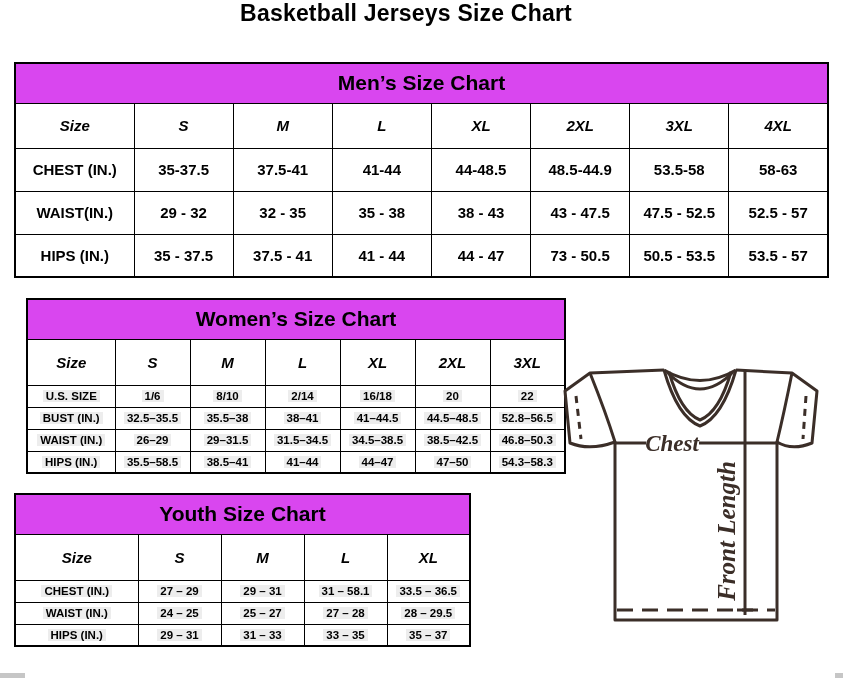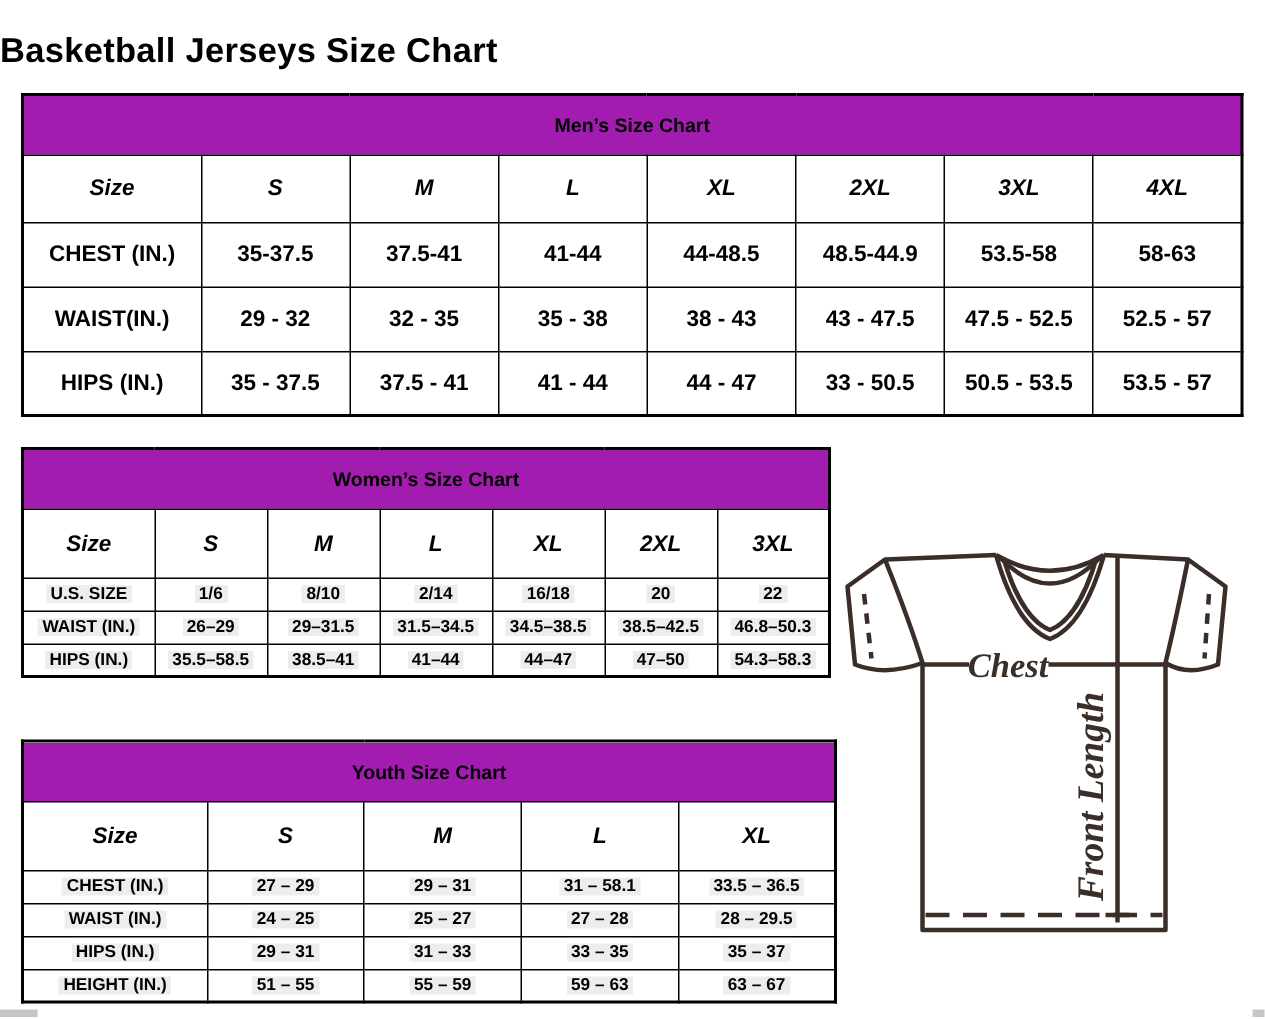--- a/index.html
+++ b/index.html
@@ -1,46 +1,46 @@
 <!DOCTYPE html>
 <html><head>
 <meta charset="utf-8">
 <style>
   html,body{margin:0;padding:0;}
   body{
     width:843px;height:679px;position:relative;background:#ffffff;
     font-family:"Liberation Sans",sans-serif;overflow:hidden;
   }
   .page-title{
-    position:absolute;top:20px;left:0;width:812px;
+    position:absolute;top:0;left:0;width:812px;text-align:center;
     font-size:23px;font-weight:bold;color:#000;letter-spacing:0.2px;
   }
   table.size-table{
     position:absolute;border-collapse:collapse;table-layout:fixed;
     border:2px solid #000;background:#fff;
   }
   table.size-table td{
     border:1px solid #000;text-align:center;vertical-align:middle;
     font-weight:bold;color:#000;padding:0;overflow:hidden;white-space:nowrap;
   }
-  td.band{background:#a21caf;font-size:13px;margin-top:32px;}
+  td.band{background:#d946ef;font-size:21px;margin-top:32px;}
   td.hdr{font-size:15px;font-style:italic;}
   
   #mens-table{left:14px;top:62px;width:815px;}
   #mens-table .band-row{height:40px;}
   #mens-table .hdr-row{height:45px;}
   #mens-table .data-row{height:43px;font-size:15px;}
   #mens-table col.c0{width:119px;}
   
   table.small .band-row{height:40px;}
   table.small .hdr-row{height:46px;}
   table.small .data-row{height:22px;font-size:11.5px;}
-  #womens-table{left:14px;top:298px;width:540px;}
+  #womens-table{left:26px;top:298px;width:540px;}
   #womens-table col.c0{width:88px;}
-  #youth-table{left:14px;top:493px;width:544px;}
+  #youth-table{left:14px;top:493px;width:457px;}
   #youth-table col.c0{width:123px;}
   table.small .hl{background:#ededed;padding:0 3px;}
   
   #jersey{position:absolute;left:560px;top:363px;}
   
   .scroll-frag{position:absolute;top:673px;height:5px;background:#c6c6c6;}
   #scroll-frag-left{left:0;width:25px;}
   #scroll-frag-right{left:835px;width:8px;}
 </style>
 </head>
@@ -92,21 +92,21 @@
         <td><span>43 - 47.5</span></td>
         <td><span>47.5 - 52.5</span></td>
         <td><span>52.5 - 57</span></td>
       </tr>
       <tr class="data-row">
         <td><span>HIPS (IN.)</span></td>
         <td><span>35 - 37.5</span></td>
         <td><span>37.5 - 41</span></td>
         <td><span>41 - 44</span></td>
         <td><span>44 - 47</span></td>
-        <td><span>33 - 50.5</span></td>
+        <td><span>73 - 50.5</span></td>
         <td><span>50.5 - 53.5</span></td>
         <td><span>53.5 - 57</span></td>
       </tr>
     </tbody>
   </table>
 <table class="size-table small" id="womens-table">
     <colgroup>
       <col class="c0">
       <col>
       <col>
@@ -131,20 +131,29 @@
       <tr class="data-row">
         <td><span class="hl">U.S. SIZE</span></td>
         <td><span class="hl">1/6</span></td>
         <td><span class="hl">8/10</span></td>
         <td><span class="hl">2/14</span></td>
         <td><span class="hl">16/18</span></td>
         <td><span class="hl">20</span></td>
         <td><span class="hl">22</span></td>
       </tr>
       <tr class="data-row">
+        <td><span class="hl">BUST (IN.)</span></td>
+        <td><span class="hl">32.5–35.5</span></td>
+        <td><span class="hl">35.5–38</span></td>
+        <td><span class="hl">38–41</span></td>
+        <td><span class="hl">41–44.5</span></td>
+        <td><span class="hl">44.5–48.5</span></td>
+        <td><span class="hl">52.8–56.5</span></td>
+      </tr>
+      <tr class="data-row">
         <td><span class="hl">WAIST (IN.)</span></td>
         <td><span class="hl">26–29</span></td>
         <td><span class="hl">29–31.5</span></td>
         <td><span class="hl">31.5–34.5</span></td>
         <td><span class="hl">34.5–38.5</span></td>
         <td><span class="hl">38.5–42.5</span></td>
         <td><span class="hl">46.8–50.3</span></td>
       </tr>
       <tr class="data-row">
         <td><span class="hl">HIPS (IN.)</span></td>
@@ -190,27 +199,20 @@
         <td><span class="hl">27 – 28</span></td>
         <td><span class="hl">28 – 29.5</span></td>
       </tr>
       <tr class="data-row">
         <td><span class="hl">HIPS (IN.)</span></td>
         <td><span class="hl">29 – 31</span></td>
         <td><span class="hl">31 – 33</span></td>
         <td><span class="hl">33 – 35</span></td>
         <td><span class="hl">35 – 37</span></td>
       </tr>
-      <tr class="data-row">
-        <td><span class="hl">HEIGHT (IN.)</span></td>
-        <td><span class="hl">51 – 55</span></td>
-        <td><span class="hl">55 – 59</span></td>
-        <td><span class="hl">59 – 63</span></td>
-        <td><span class="hl">63 – 67</span></td>
-      </tr>
     </tbody>
   </table>
 
 <svg id="jersey" width="262" height="270" viewBox="0 0 262 270" fill="none" stroke="#3b2e28" stroke-width="3" stroke-linejoin="round" stroke-linecap="butt">
 
   <path d="M104,7 L30,10 L5,28 L10,80 Q30,88 55,79 L55,257 L217,257 L217,79 Q232,88 252,80 L257,28 L232,10 L176,7"></path>
 
   <path d="M104,7 Q140,28 176,7"></path>
   <path d="M107,9 Q140,43 173,9"></path>
   <path d="M104,7 C114,42 127,58 140,63 C153,58 166,42 176,7"></path>

